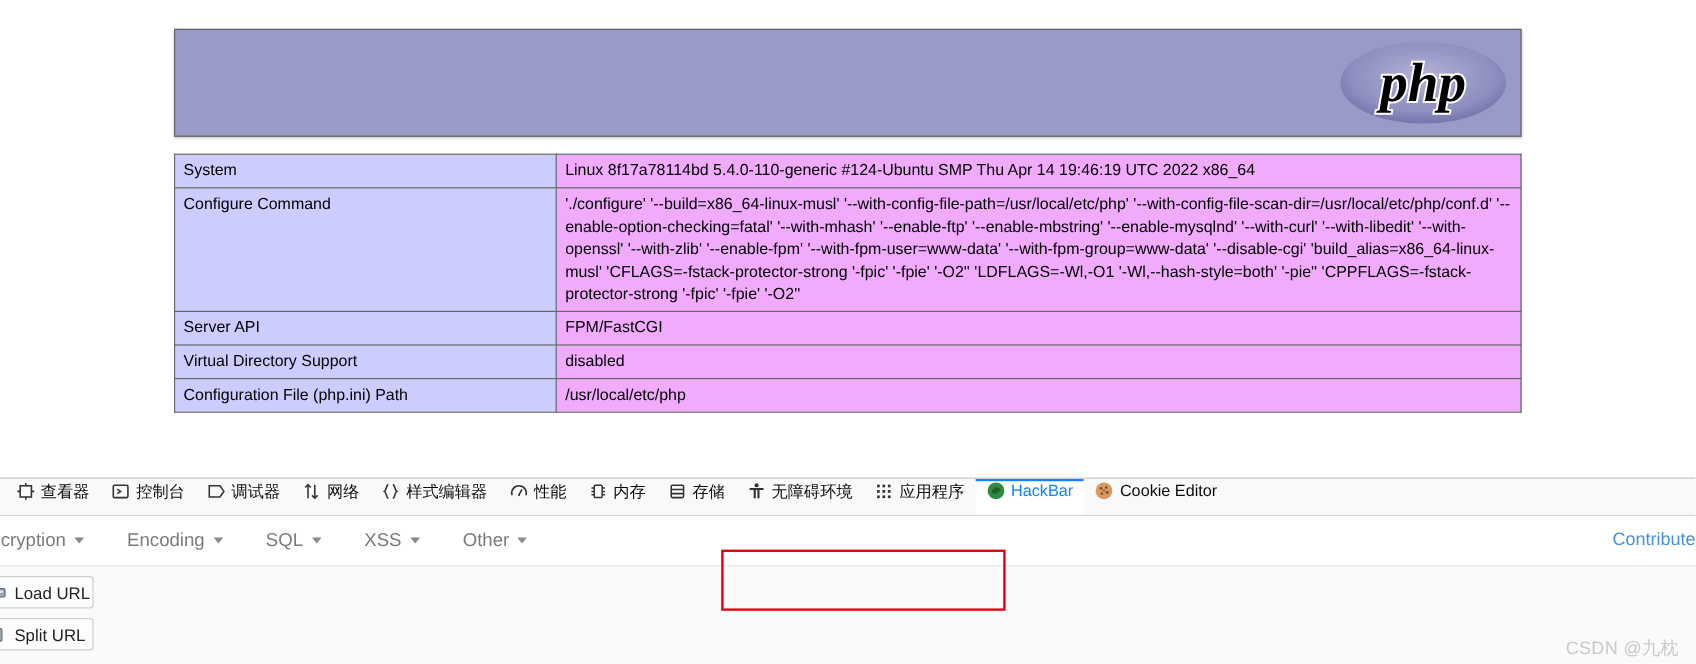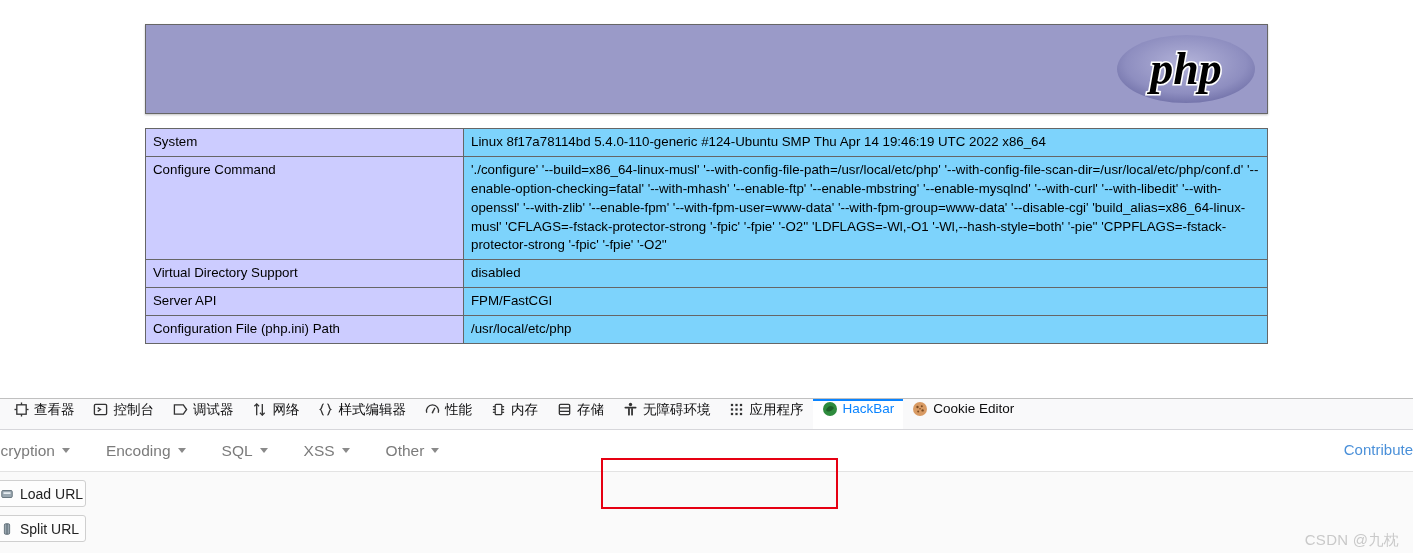--- a/index.html
+++ b/index.html
@@ -46,21 +46,21 @@
     padding:4px 7px;
     font-size:13.3px;
     color:#000000;
     vertical-align:top;
     line-height:1.42;
   }
   td.e {
     background:#ccccff; font-weight:normal; width:318px;
   }
   td.v {
-    background:#7dd3fc; word-break:break-word;
+    background:#f0abfc; word-break:break-word;
   }
 
   
   #devtools {
     position:absolute; left:0; top:398px; width:1413px; height:155px;
     background:#fafafa;
     border-top:1px solid #c0c0c0;
     font-size:13px;
   }
   .dt-toolbar {
@@ -106,21 +106,21 @@
     width:0;height:0;border-left:4.5px solid transparent;border-right:4.5px solid transparent;
     border-top:5px solid #8a8a8a; display:inline-block;
   }
   .hb-contribute {
     position:absolute; right:0px; top:11px;
     color:#4a90d9; font-size:15px; cursor:pointer;
   }
 
   
   .hb-body { display:flex; padding-top:8px; }
-  .hb-sidebar { width:100px; flex:0 0 100px; padding-left:8px; }
+  .hb-sidebar { width:100px; flex:0 0 100px; padding-left:0; }
   .hb-btn {
     display:flex; align-items:center; gap:5px;
     width:92px; margin-left:-14px; margin-bottom:8px;
     height:27px;
     background:#fdfdfd;
     border:1px solid #cfcfcf; border-radius:3px;
     font-size:14px; color:#222;
     padding-left:4px;
     cursor:pointer;
     white-space:nowrap;
@@ -178,26 +178,26 @@
       <tbody>
         <tr>
           <td class="e">System</td>
           <td class="v">Linux 8f17a78114bd 5.4.0-110-generic #124-Ubuntu SMP Thu Apr 14 19:46:19 UTC 2022 x86_64</td>
         </tr>
         <tr>
           <td class="e">Configure Command</td>
           <td class="v">'./configure'  '--build=x86_64-linux-musl' '--with-config-file-path=/usr/local/etc/php' '--with-config-file-scan-dir=/usr/local/etc/php/conf.d' '--enable-option-checking=fatal' '--with-mhash' '--enable-ftp' '--enable-mbstring' '--enable-mysqlnd' '--with-curl' '--with-libedit' '--with-openssl' '--with-zlib' '--enable-fpm' '--with-fpm-user=www-data' '--with-fpm-group=www-data' '--disable-cgi' 'build_alias=x86_64-linux-musl' 'CFLAGS=-fstack-protector-strong '-fpic' '-fpie' '-O2'' 'LDFLAGS=-Wl,-O1 '-Wl,--hash-style=both' '-pie'' 'CPPFLAGS=-fstack-protector-strong '-fpic' '-fpie' '-O2''</td>
         </tr>
         <tr>
+          <td class="e">Server API</td>
+          <td class="v">FPM/FastCGI</td>
+        </tr>
+        <tr>
           <td class="e">Virtual Directory Support</td>
           <td class="v">disabled</td>
-        </tr>
-        <tr>
-          <td class="e">Server API</td>
-          <td class="v">FPM/FastCGI</td>
         </tr>
         <tr>
           <td class="e">Configuration File (php.ini) Path</td>
           <td class="v">/usr/local/etc/php</td>
         </tr>
       </tbody>
     </table>
 
   </div>
 </div>

